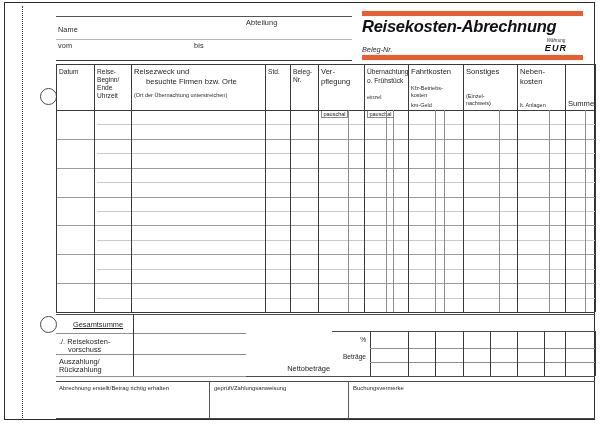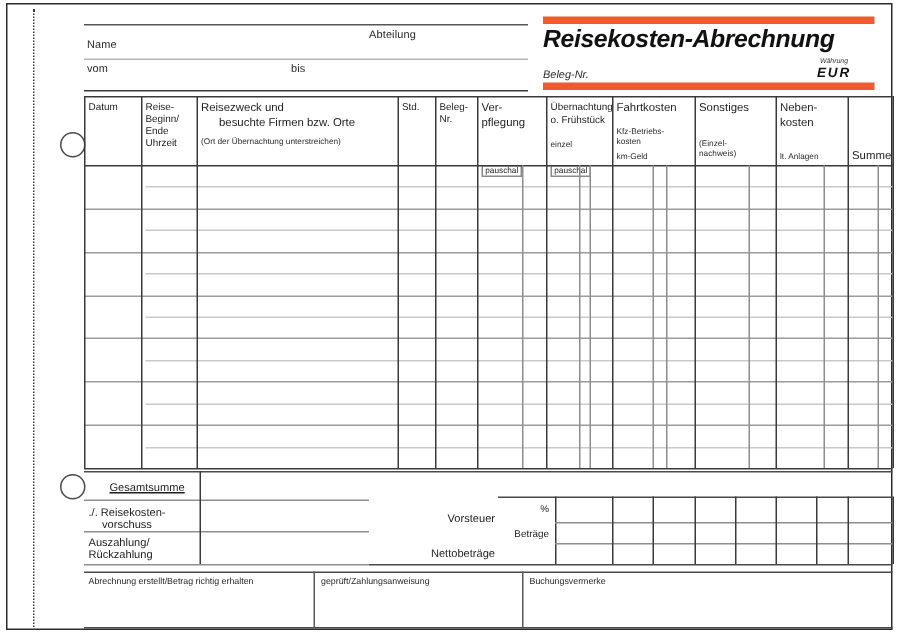--- a/index.html
+++ b/index.html
@@ -222,21 +222,20 @@
         <div class="sline sv" style="left: 509px; top: 17px; height: 45px;"></div>
         <div class="sline sv" style="left: 539px; top: 17px; height: 45px;"></div>
       </div>
 
     <div class="slbl" style="left:17px;top:6px;text-decoration:underline;">Gesamtsumme</div>
     <div class="slbl" style="left:3px;top:23px;">./. Reisekosten-</div>
     <div class="slbl" style="left:12px;top:31px;">vorschuss</div>
     <div class="slbl" style="left:3px;top:43px;">Auszahlung/</div>
     <div class="slbl" style="left:3px;top:51px;">Rückzahlung</div>
 
-    <div class="slbl r" style="left:160px;top:27px;width:114px;">Vorsteuer</div>
     <div class="slbl r" style="left:160px;top:50px;width:114px;">Nettobeträge</div>
 
     <div class="slbl tiny r" style="left:244px;top:21px;width:66px;">%</div>
     <div class="slbl tiny r" style="left:244px;top:38px;width:66px;">Beträge</div>
   </div>
 
   <div class="footer">
     <div id="footlines">
         <div class="fline fh" style="top: 0px;"></div>
         <div class="fline fh" style="top: 37px;"></div>

